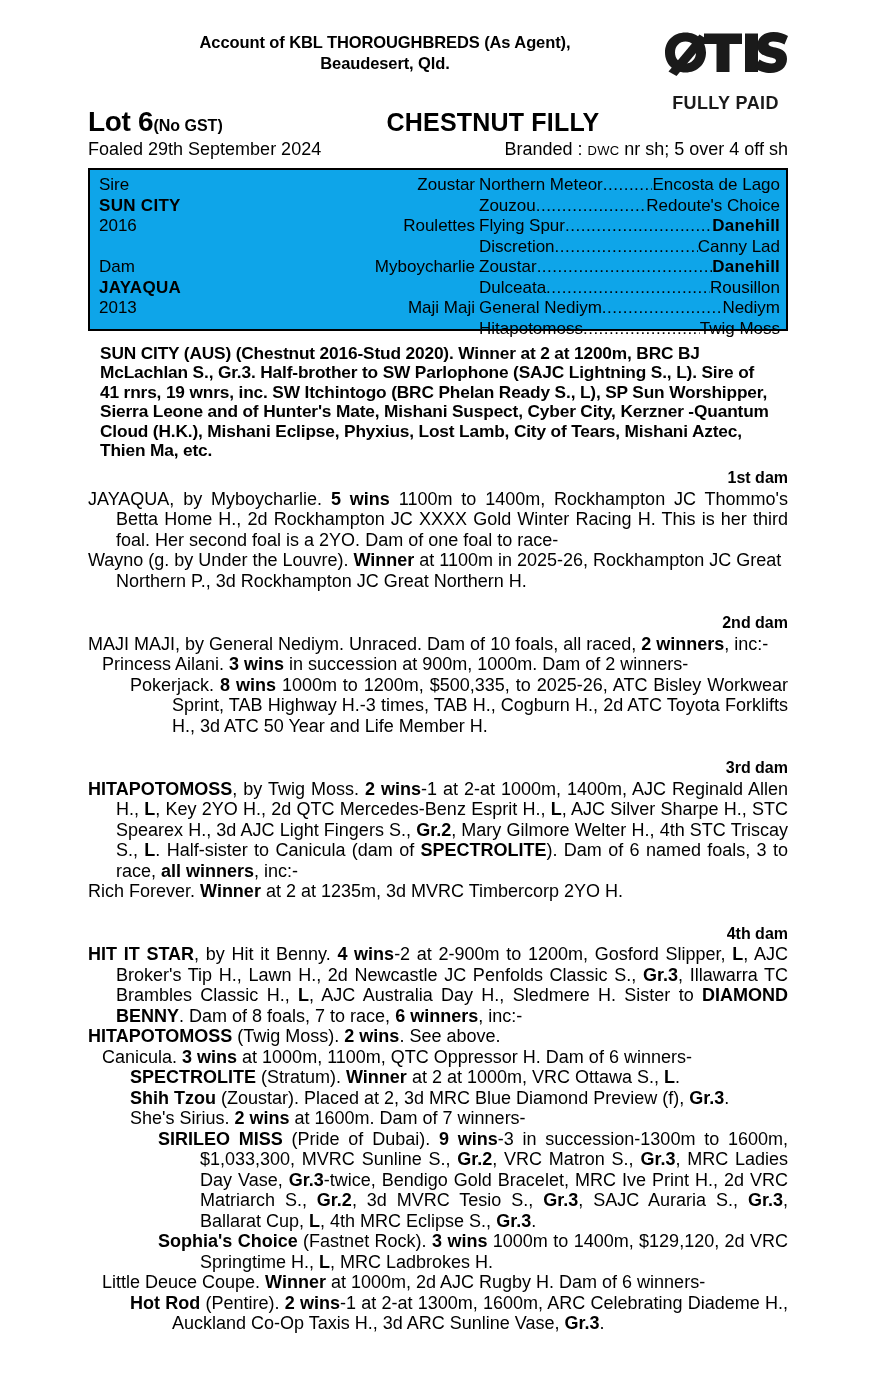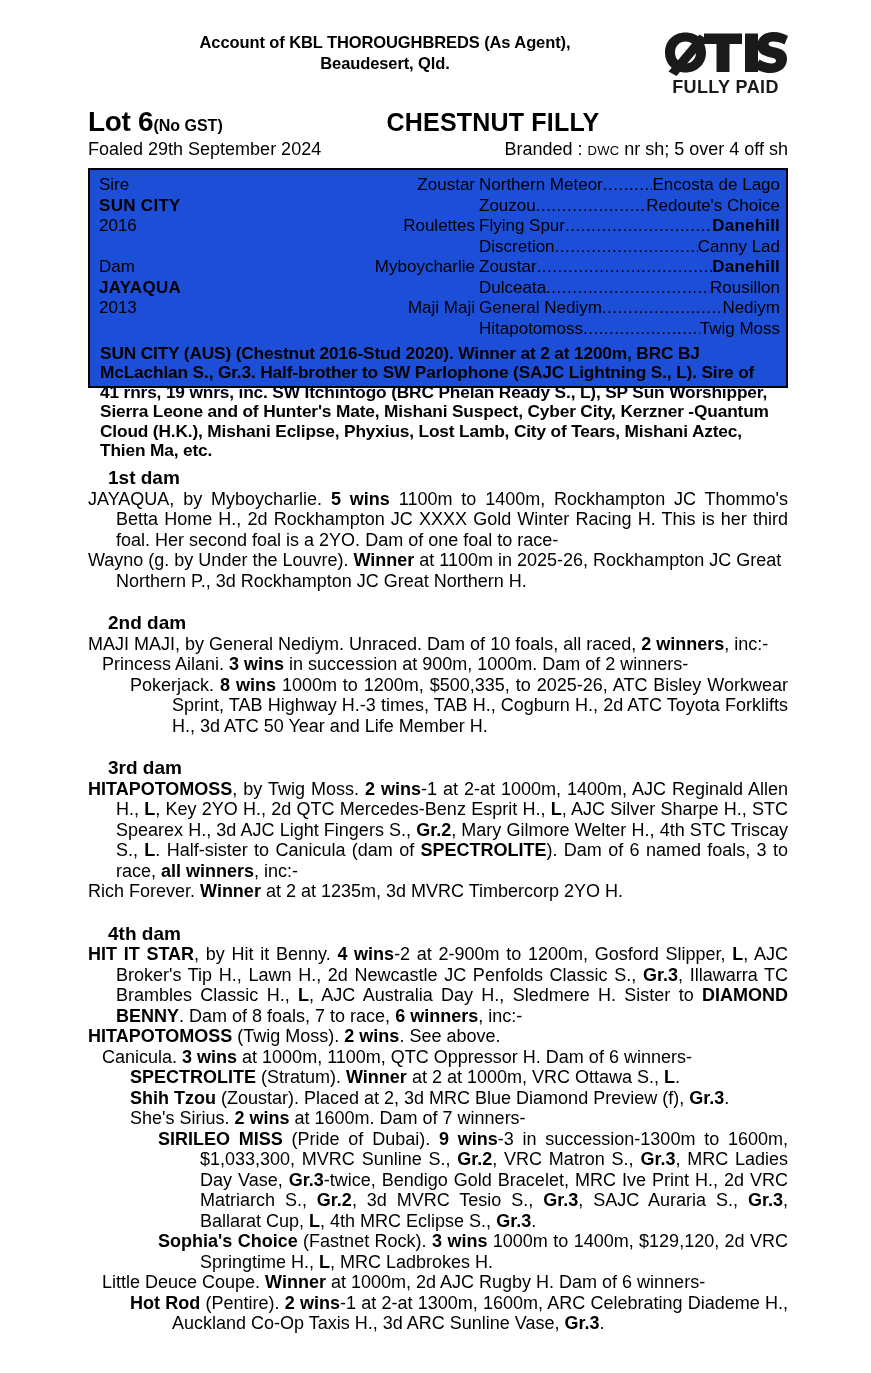--- a/index.html
+++ b/index.html
@@ -48,21 +48,21 @@
   }
   .logo-mark {
     display: block;
     line-height: 0;
   }
   .logo-sub {
     display: block;
     font-weight: bold;
     font-size: 18px;
     letter-spacing: 0.4px;
-    margin-top: 1px;
+    margin-top: 17px;
     color: #1a1a1a;
   }
 
   
   .lotline {
     position: absolute;
     left: 88px;
     top: 106px;
     width: 700px;
     height: 32px;
@@ -109,23 +109,23 @@
     font-size: 13px;
     letter-spacing: 0.2px;
   }
 
   
   .ped-table {
     position: absolute;
     left: 88px;
     top: 168px;
     width: 700px;
-    height: 220px;
+    height: 163px;
     border: 2.5px solid #000;
-    background: #1d4ed8;
+    background: #0ea5e9;
   }
   .ped-inner {
     position: relative;
     width: 100%;
     height: 100%;
     padding: 4px 0 0 0;
   }
   .ped-col-left {
     position: absolute;
     left: 9px; top: 5px;
@@ -182,22 +182,23 @@
   
   .body-text {
     position: absolute;
     left: 88px;
     width: 700px;
     font-size: 18px;
     line-height: 20.5px;
   }
   .dam-head {
     font-weight: bold;
-    font-size: 19px;
+    font-size: 16px;
     margin: 0 0 0px 20px;
+    text-align: right;
   }
   p.blk {
     margin: 0;
     text-align: justify;
     text-justify: inter-word;
   }
   p.blk.nj { text-align: left; }
   .i1 { padding-left: 28px; text-indent: -28px; }
   .i2 { padding-left: 56px; text-indent: -42px; }
   .i3 { padding-left: 84px; text-indent: -42px; }

